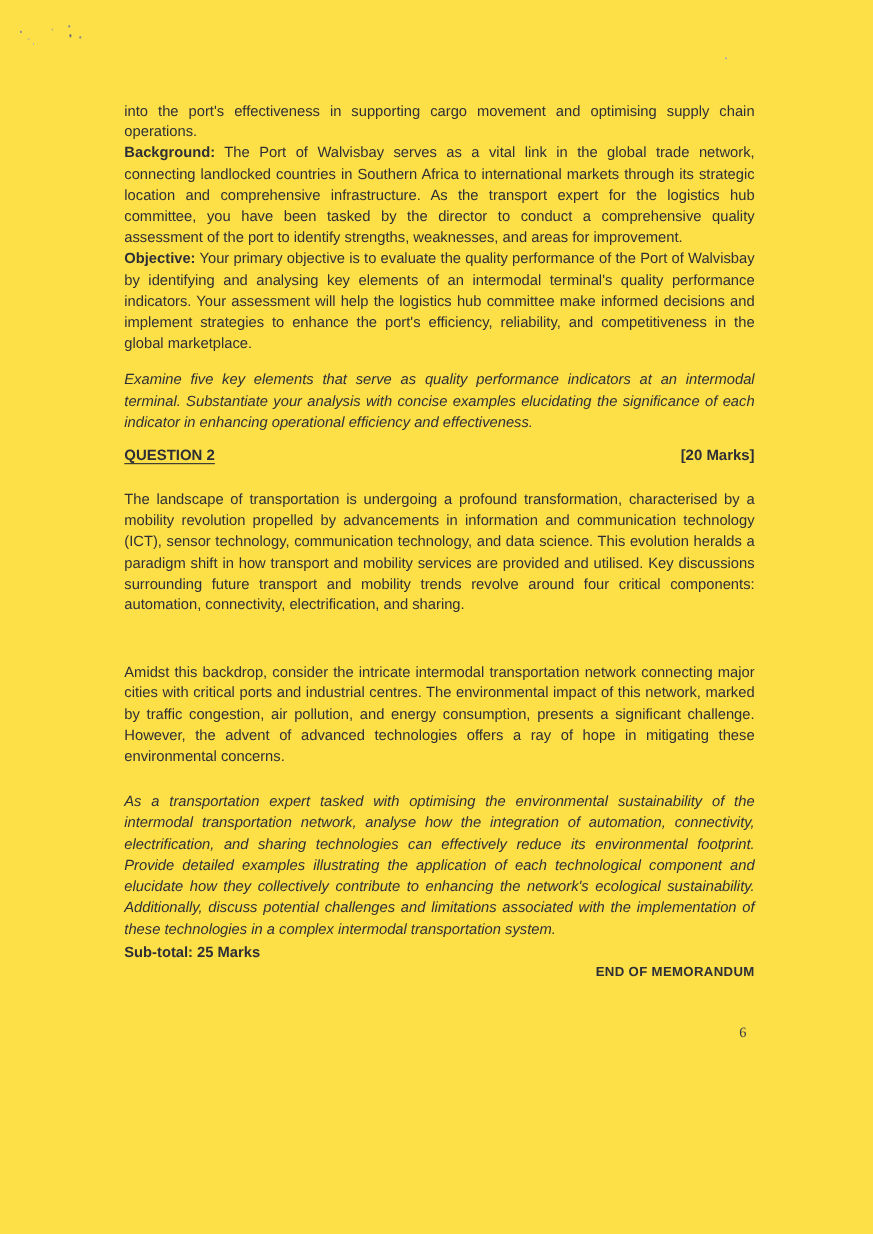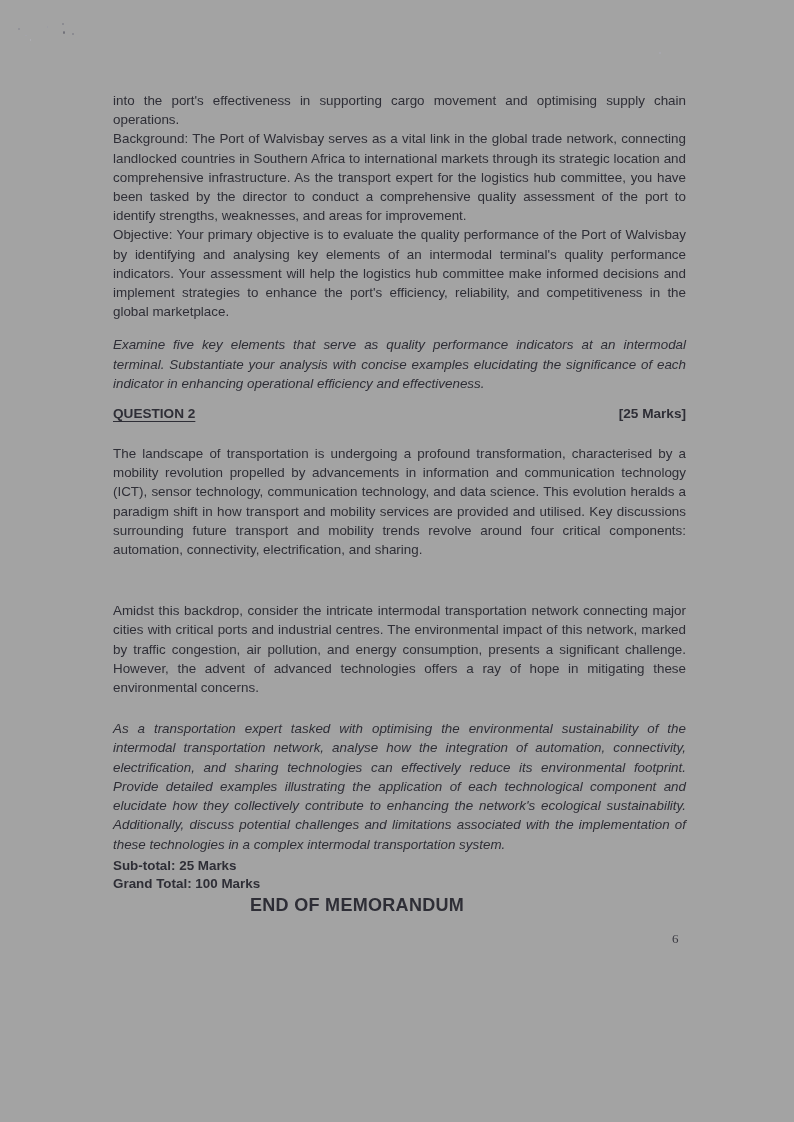--- a/index.html
+++ b/index.html
@@ -1,38 +1,38 @@
 <!DOCTYPE html>
 <html><head>
 <meta charset="utf-8">
 <style>
   * { margin: 0; padding: 0; box-sizing: border-box; }
   html, body { background: #ffffff; }
   .page {
     position: relative;
     width: 794px;
     height: 1122px;
-    background: #a3a3a3;
+    background: #fde047;
     overflow: hidden;
     font-family: "Liberation Sans", sans-serif;
     color: #2e2e36;
   }
   .content {
     position: absolute;
     left: 113px;
     top: 91px;
     width: 573px;
   }
   p.body {
     font-size: 13.4px;
     line-height: 19.2px;
     text-align: justify;
     color: #2e2e36;
   }
-  p.body b { font-weight: normal; }
+  p.body b { font-weight: bold; }
   .q2text { line-height: 20.5px; margin-top: 42px; }
   .taskpara {
     font-weight: normal;
     font-style: italic;
     font-size: 13.3px;
   }
   .task1 { margin-top: 14px; line-height: 20.5px; }
   .task2 { margin-top: 22px; }
   .q-head {
     margin-top: 13px;
@@ -49,22 +49,23 @@
     margin-top: 3px;
     text-align: left;
     font-weight: bold;
     font-size: 13.4px;
     line-height: 18.5px;
   }
   .endmemo {
     margin-top: 1px;
     margin-left: 137px;
     font-weight: bold;
-    font-size: 18px;
+    font-size: 12px;
     letter-spacing: 0.3px;
+    text-align: right;
   }
   .pagenum {
     position: absolute;
     left: 672px;
     top: 931px;
     font-family: "Liberation Serif", serif;
     font-size: 13px;
     color: #3a3a42;
   }
   
@@ -97,32 +98,31 @@
     <p class="body"><span>into the port's effectiveness in supporting cargo movement and optimising supply chain operations.</span></p>
 
     <p class="body"><b>Background:</b><span> The Port of Walvisbay serves as a vital link in the global trade network, connecting landlocked countries in Southern Africa to international markets through its strategic location and comprehensive infrastructure. As the transport expert for the logistics hub committee, you have been tasked by the director to conduct a comprehensive quality assessment of the port to identify strengths, weaknesses, and areas for improvement.</span></p>
 
     <p class="body"><b>Objective:</b><span> Your primary objective is to evaluate the quality performance of the Port of Walvisbay by identifying and analysing key elements of an intermodal terminal's quality performance indicators. Your assessment will help the logistics hub committee make informed decisions and implement strategies to enhance the port's efficiency, reliability, and competitiveness in the global marketplace.</span></p>
 
     <p class="body taskpara task1">Examine five key elements that serve as quality performance indicators at an intermodal terminal. Substantiate your analysis with concise examples elucidating the significance of each indicator in enhancing operational efficiency and effectiveness.</p>
 
     <div class="q-head">
       <span class="q-title">QUESTION 2</span>
-      <span class="q-marks">[25 Marks]</span>
+      <span class="q-marks">[20 Marks]</span>
     </div>
 
     <p class="body q2text q2a">The landscape of transportation is undergoing a profound transformation, characterised by a mobility revolution propelled by advancements in information and communication technology (ICT), sensor technology, communication technology, and data science. This evolution heralds a paradigm shift in how transport and mobility services are provided and utilised. Key discussions surrounding future transport and mobility trends revolve around four critical components: automation, connectivity, electrification, and sharing.</p>
 
     <p class="body q2text">Amidst this backdrop, consider the intricate intermodal transportation network connecting major cities with critical ports and industrial centres. The environmental impact of this network, marked by traffic congestion, air pollution, and energy consumption, presents a significant challenge. However, the advent of advanced technologies offers a ray of hope in mitigating these environmental concerns.</p>
 
     <p class="body q2text taskpara task2">As a transportation expert tasked with optimising the environmental sustainability of the intermodal transportation network, analyse how the integration of automation, connectivity, electrification, and sharing technologies can effectively reduce its environmental footprint. Provide detailed examples illustrating the application of each technological component and elucidate how they collectively contribute to enhancing the network's ecological sustainability. Additionally, discuss potential challenges and limitations associated with the implementation of these technologies in a complex intermodal transportation system.</p>
 
     <div class="totals">
       <div>Sub-total: 25 Marks</div>
-      <div>Grand Total: 100 Marks</div>
     </div>
 
     <div class="endmemo">END OF MEMORANDUM</div>
 
   </div>
 
   <div class="pagenum">6</div>
 
 </div>
 

